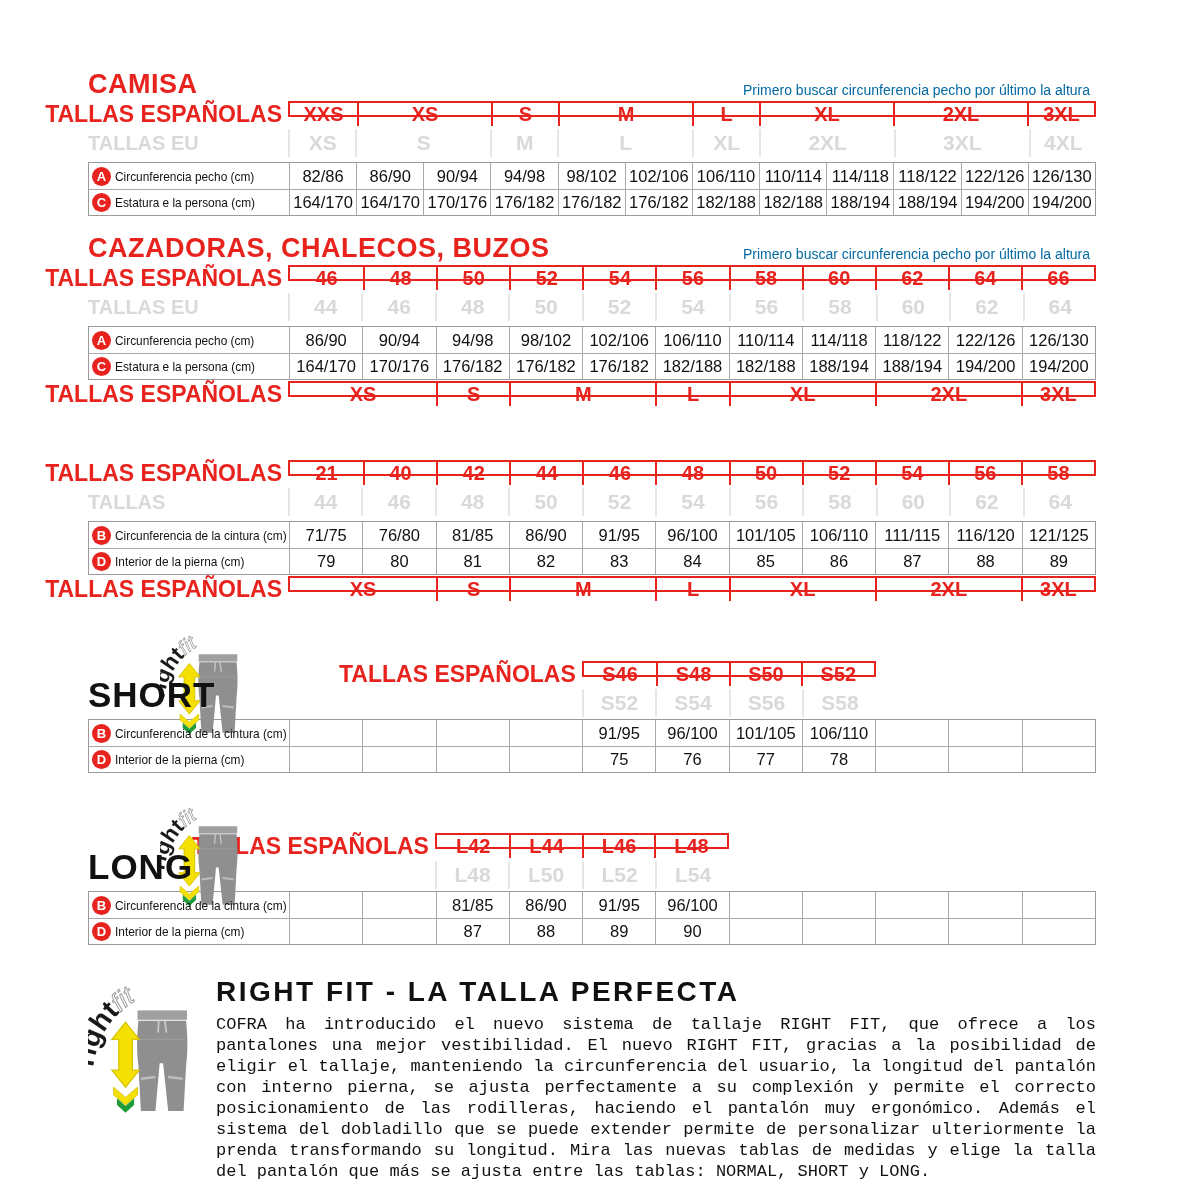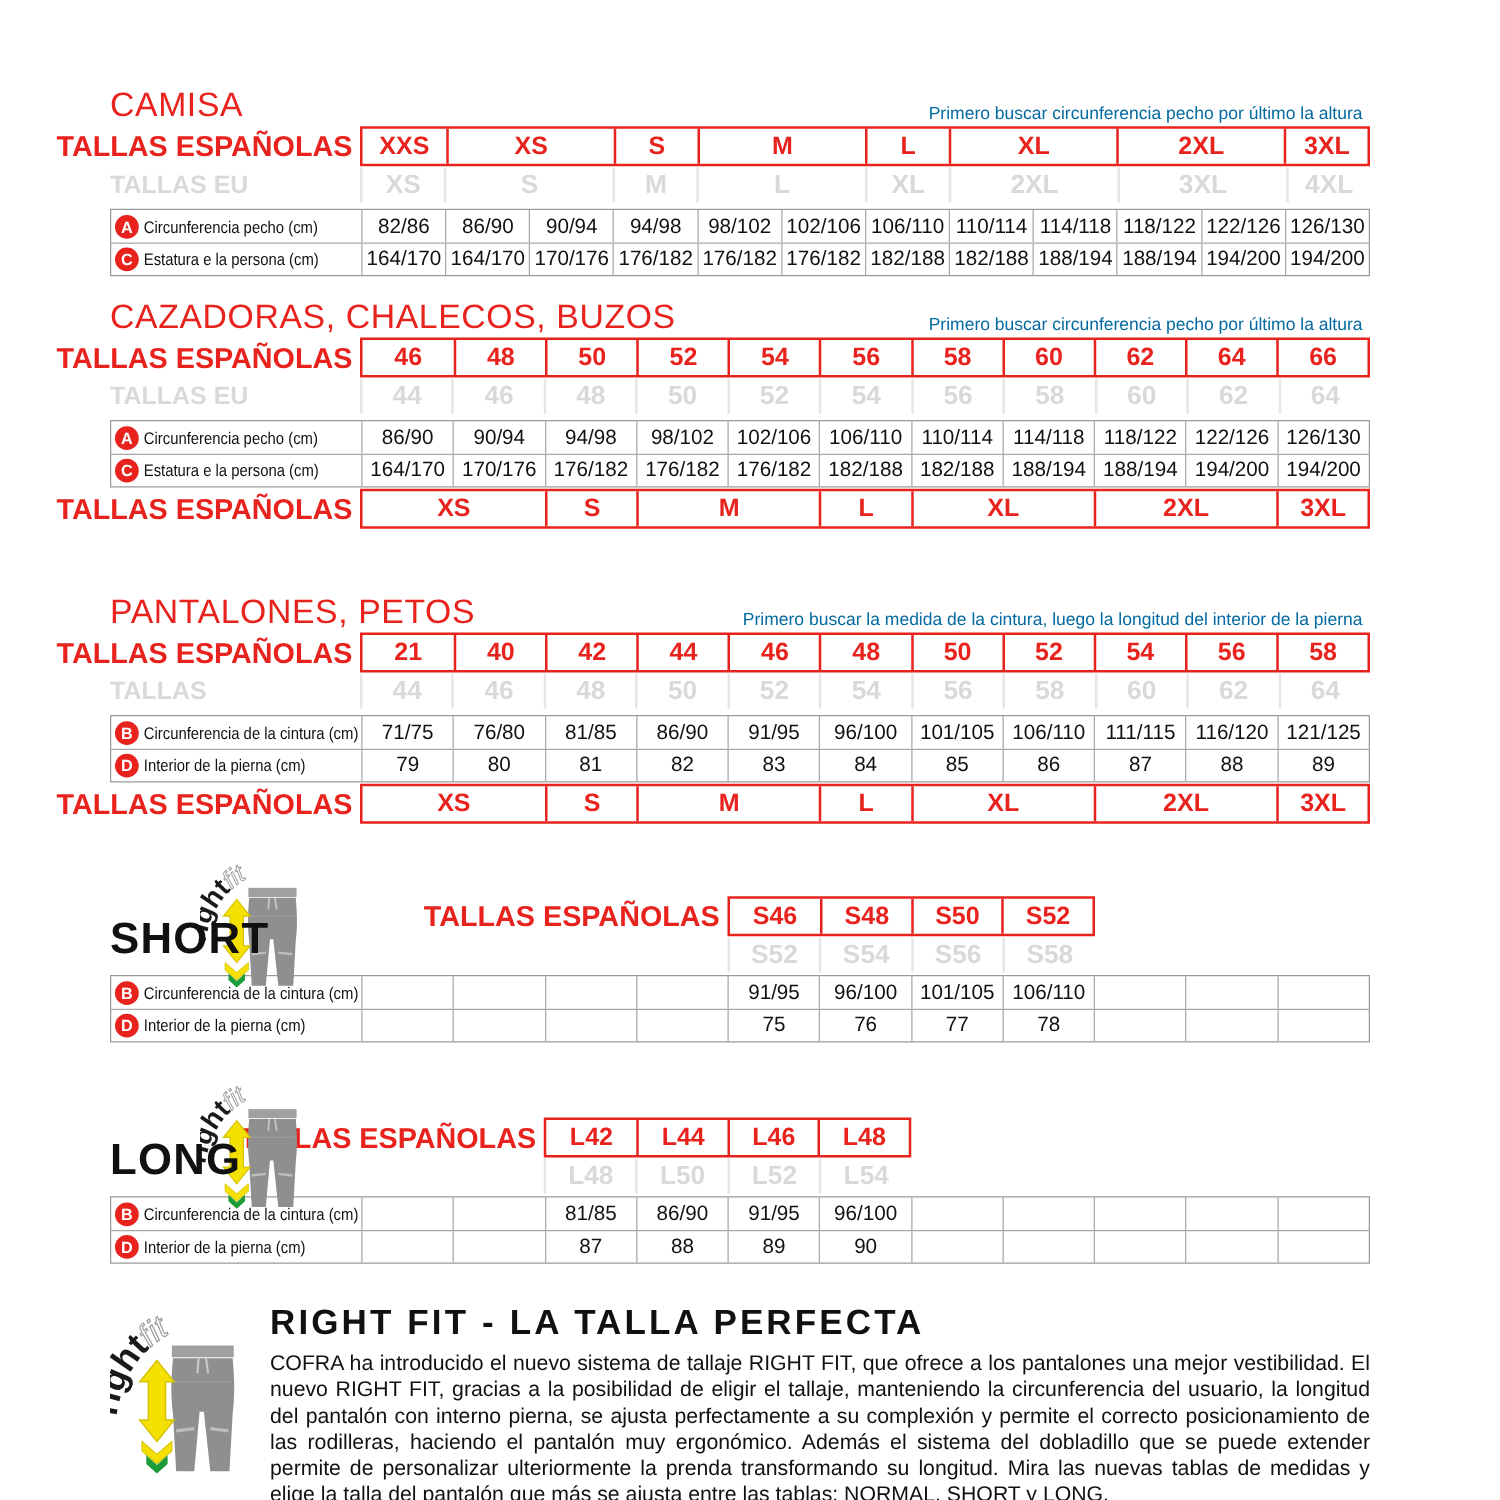--- a/index.html
+++ b/index.html
@@ -11,36 +11,36 @@
   *{box-sizing:border-box;}
   html,body{margin:0;padding:0;}
   body{
     width:1200px;height:1200px;overflow:hidden;background:#ffffff;
     font-family:"Liberation Sans", sans-serif;color:#111;
   }
   .page{width:1008px;margin-left:88px;padding-top:70px;position:relative;}
 
   
   .sec-head{display:flex;justify-content:space-between;align-items:flex-end;margin-bottom:3px;}
-  .sec-title{margin:0;font-size:27px;line-height:28px;font-weight:normal;color:var(--red);letter-spacing:.5px;}
+  .sec-title{margin:0;font-size:27px;line-height:28px;font-weight:bold;color:var(--red);letter-spacing:.5px;}
   .sec-note{font-size:14px;color:#0369a1;padding-right:6px;line-height:16px;}
 
   
   .hrow{display:grid;grid-template-columns:200px 1fr;margin-bottom:1px;}
   .rlabel{color:var(--red);font-weight:bold;font-size:23px;display:flex;align-items:center;
           justify-content:flex-end;padding-right:6px;white-space:nowrap;}
   .glabel{color:var(--ltgrey);font-weight:bold;font-size:20px;display:flex;align-items:center;white-space:nowrap;}
 
   .g12{display:grid;grid-template-columns:repeat(12,1fr);}
   .g11{display:grid;grid-template-columns:repeat(11,1fr);}
   .g4{display:grid;grid-template-columns:repeat(4,1fr);}
   .dc{display:contents;}
 
   
-  .strip{border:2.5px solid var(--red);height:32px;}
+  .strip{border:2.5px solid var(--red);height:16px;}
   .scell{display:flex;align-items:center;justify-content:center;color:var(--red);
          font-weight:bold;font-size:20px;border-left:2.5px solid var(--red);}
   .strip .dc .scell:first-child{border-left:none;}
 
   
   .grow{height:28px;}
   .gcell{display:flex;align-items:center;justify-content:center;color:var(--ltgrey);
          font-weight:bold;font-size:21px;border-left:2px solid #e6e6e6;}
 
   
@@ -66,21 +66,21 @@
   .mini-long{margin-top:60px;}
   .mini-heading{position:absolute;left:0;top:16px;margin:0;font-size:35px;font-weight:bold;
                 letter-spacing:1px;color:#111;line-height:36px;}
   .mini-logo{position:absolute;left:72px;top:-32px;}
   .mini .dblock{margin-top:2px;}
 
   
   .rf{display:flex;margin-top:28px;align-items:flex-start;}
   .rf-text{flex:1;padding-top:4px;}
   .rf-title{margin:0 0 7px 0;font-size:28px;font-weight:bold;letter-spacing:2.5px;color:#111;line-height:30px;}
-  .rf-body{margin:0;font-size:17px;line-height:21px;text-align:justify;color:#111;}
+  .rf-body{margin:0;font-size:17px;line-height:21px;text-align:justify;color:#111;font-family:Liberation Mono, monospace;}
   .hiddefs{position:absolute;width:0;height:0;}
 </style>
 </head>
 <body>
 
 <svg class="hiddefs" aria-hidden="true">
   <defs>
     <g id="rfsym">
       <path id="rfarc" d="M6,105 Q16,28 104,8" fill="none"></path>
       <text font-family="Liberation Sans, sans-serif">
@@ -176,24 +176,20 @@
     </div>
     <div class="hrow bottomrow">
       <div class="rlabel">TALLAS ESPAÑOLAS</div>
       <div class="strip g11">
         <div class="dc"><div class="scell" style="grid-column: span 2;">XS</div><div class="scell">S</div><div class="scell" style="grid-column: span 2;">M</div><div class="scell">L</div><div class="scell" style="grid-column: span 2;">XL</div><div class="scell" style="grid-column: span 2;">2XL</div><div class="scell">3XL</div></div>
       </div>
     </div>
   </section>
 
   <section class="sec-pantalones">
-    <div class="sec-head">
-      <h2 class="sec-title">PANTALONES, PETOS</h2>
-      <div class="sec-note">Primero buscar la medida de la cintura, luego la longitud del interior de la pierna</div>
-    </div>
     <div class="hrow">
       <div class="rlabel">TALLAS ESPAÑOLAS</div>
       <div class="strip g11">
         <div class="dc"><div class="scell">21</div><div class="scell">40</div><div class="scell">42</div><div class="scell">44</div><div class="scell">46</div><div class="scell">48</div><div class="scell">50</div><div class="scell">52</div><div class="scell">54</div><div class="scell">56</div><div class="scell">58</div></div>
       </div>
     </div>
     <div class="hrow">
       <div class="glabel">TALLAS</div>
       <div class="grow g11">
         <div class="dc"><div class="gcell">44</div><div class="gcell">46</div><div class="gcell">48</div><div class="gcell">50</div><div class="gcell">52</div><div class="gcell">54</div><div class="gcell">56</div><div class="gcell">58</div><div class="gcell">60</div><div class="gcell">62</div><div class="gcell">64</div></div>

